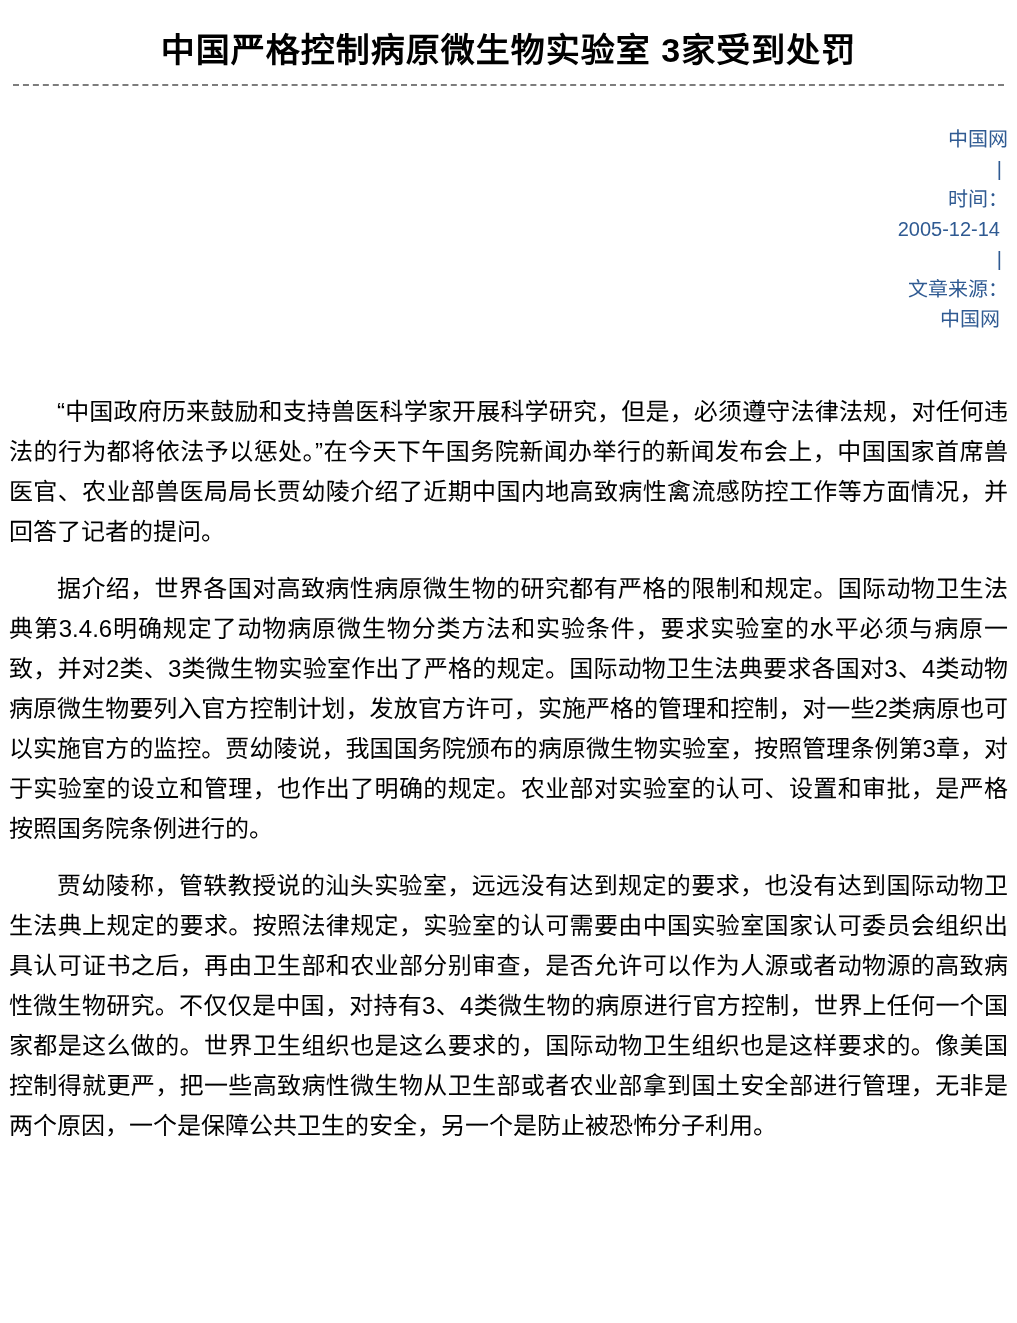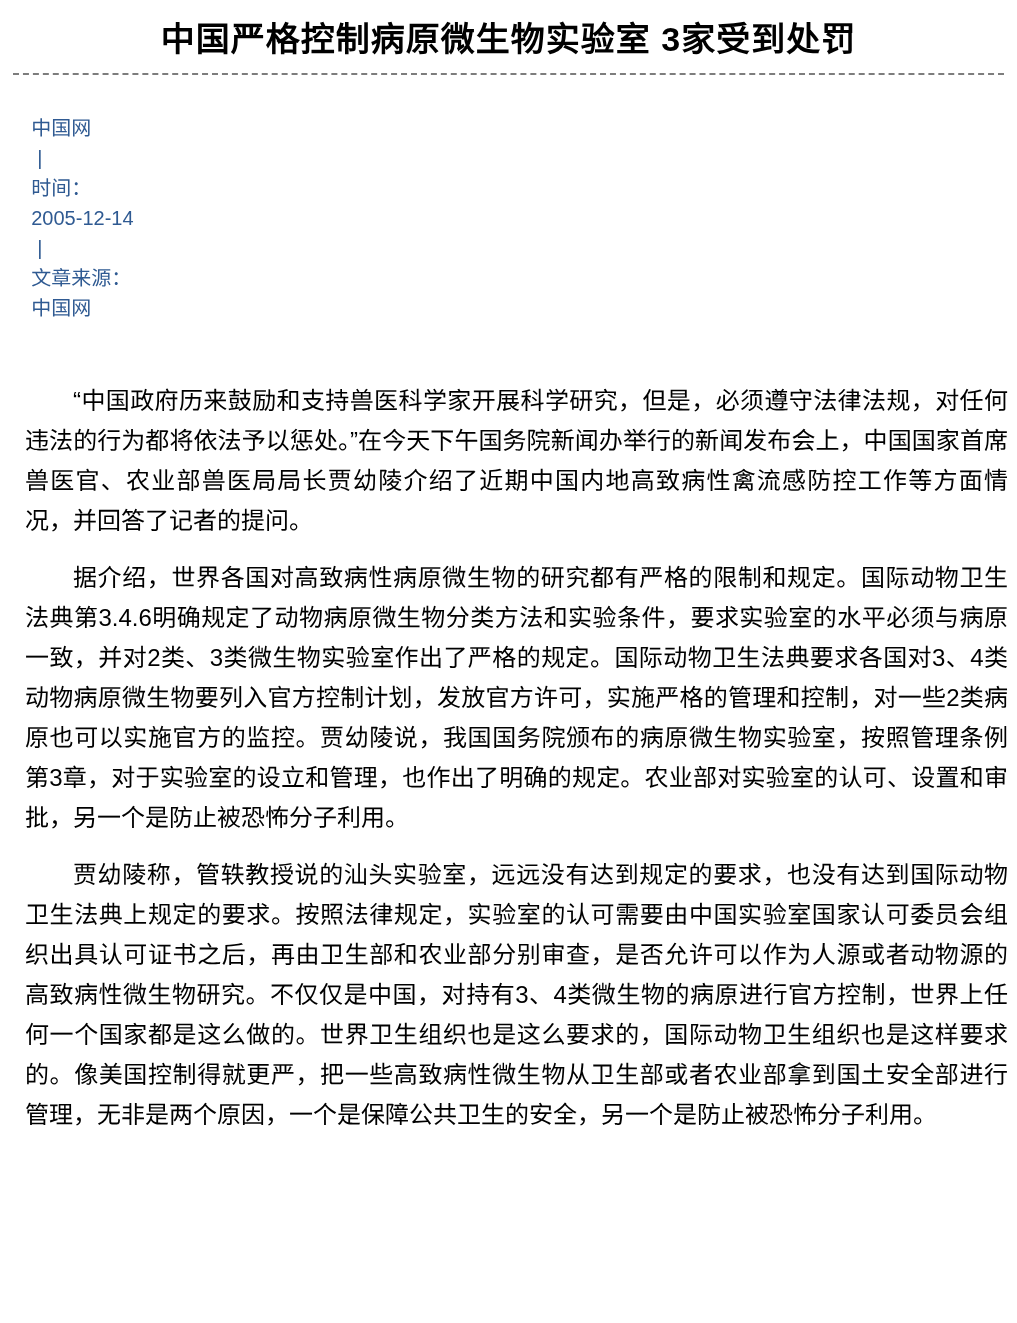--- a/index.html
+++ b/index.html
@@ -8,59 +8,59 @@
     background: #ffffff;
   }
   body {
     width: 1017px;
     min-height: 1323px;
     font-family: "Liberation Sans", "DejaVu Sans", sans-serif;
     color: #000000;
     box-sizing: border-box;
   }
   .page {
-    padding: 1px 9px;
+    padding: 12px 9px;
     box-sizing: border-box;
   }
   
   .article-title {
     margin: 0;
     padding-top: 17px;
     text-align: center;
     font-size: 34px;
     font-weight: bold;
     letter-spacing: 1px;
     line-height: 1.25;
     color: #000000;
   }
   .dashed-separator {
     border: none;
     border-top: 2px dashed #7d7d7d;
     margin: 12px 4px 8px 4px;
     height: 0;
   }
   .article-meta {
-    text-align: left;
+    text-align: right;
     font-size: 20px;
     line-height: 30px;
     color: #2f5a92;
     margin-bottom: 28px;
     white-space: pre;
   }
   .article-meta .divider {
     margin: 0 6px;
   }
   .article-meta .meta-value {
     margin-right: 8px;
   }
   
   .article-body p {
     font-size: 24px;
     line-height: 40px;
-    margin: 0 0 17px 16px;
+    margin: 0 0 17px 0;
     text-indent: 2em;
     text-align: justify;
     color: #000000;
   }
 </style>
 </head>
 <body>
 
 <div class="page">
 
@@ -73,18 +73,18 @@
     <span class="divider">|</span>
     <span class="meta-label">时间：</span>
     <span class="meta-value">2005-12-14</span>
     <span class="divider">|</span>
     <span class="meta-label">文章来源：</span>
     <span class="meta-value">中国网</span>
   </div>
 
   <div class="article-body">
     <p>“中国政府历来鼓励和支持兽医科学家开展科学研究，但是，必须遵守法律法规，对任何违法的行为都将依法予以惩处。”在今天下午国务院新闻办举行的新闻发布会上，中国国家首席兽医官、农业部兽医局局长贾幼陵介绍了近期中国内地高致病性禽流感防控工作等方面情况，并回答了记者的提问。</p>
-    <p>据介绍，世界各国对高致病性病原微生物的研究都有严格的限制和规定。国际动物卫生法典第3.4.6明确规定了动物病原微生物分类方法和实验条件，要求实验室的水平必须与病原一致，并对2类、3类微生物实验室作出了严格的规定。国际动物卫生法典要求各国对3、4类动物病原微生物要列入官方控制计划，发放官方许可，实施严格的管理和控制，对一些2类病原也可以实施官方的监控。贾幼陵说，我国国务院颁布的病原微生物实验室，按照管理条例第3章，对于实验室的设立和管理，也作出了明确的规定。农业部对实验室的认可、设置和审批，另一个是防止被恐怖分子利用。</p>
+    <p>据介绍，世界各国对高致病性病原微生物的研究都有严格的限制和规定。国际动物卫生法典第3.4.6明确规定了动物病原微生物分类方法和实验条件，要求实验室的水平必须与病原一致，并对2类、3类微生物实验室作出了严格的规定。国际动物卫生法典要求各国对3、4类动物病原微生物要列入官方控制计划，发放官方许可，实施严格的管理和控制，对一些2类病原也可以实施官方的监控。贾幼陵说，我国国务院颁布的病原微生物实验室，按照管理条例第3章，对于实验室的设立和管理，也作出了明确的规定。农业部对实验室的认可、设置和审批，是严格按照国务院条例进行的。</p>
     <p>贾幼陵称，管轶教授说的汕头实验室，远远没有达到规定的要求，也没有达到国际动物卫生法典上规定的要求。按照法律规定，实验室的认可需要由中国实验室国家认可委员会组织出具认可证书之后，再由卫生部和农业部分别审查，是否允许可以作为人源或者动物源的高致病性微生物研究。不仅仅是中国，对持有3、4类微生物的病原进行官方控制，世界上任何一个国家都是这么做的。世界卫生组织也是这么要求的，国际动物卫生组织也是这样要求的。像美国控制得就更严，把一些高致病性微生物从卫生部或者农业部拿到国土安全部进行管理，无非是两个原因，一个是保障公共卫生的安全，另一个是防止被恐怖分子利用。</p>
 
   </div>
 
 </div>
 
 </body></html>

